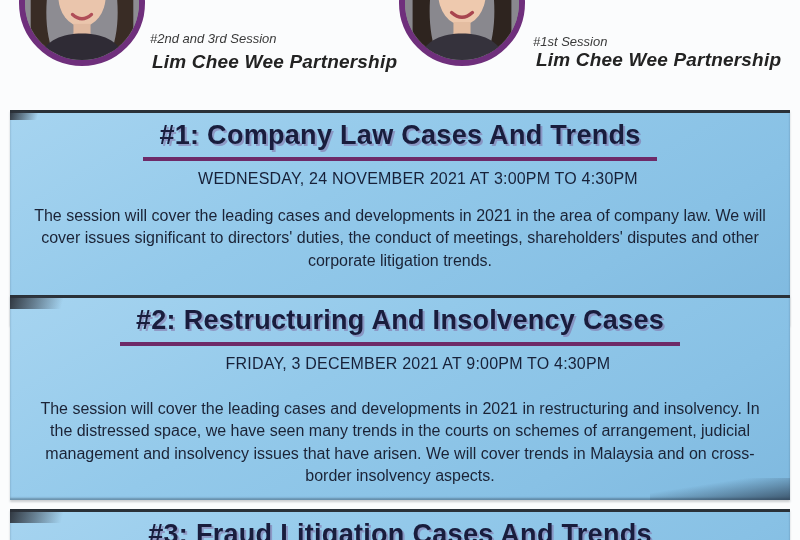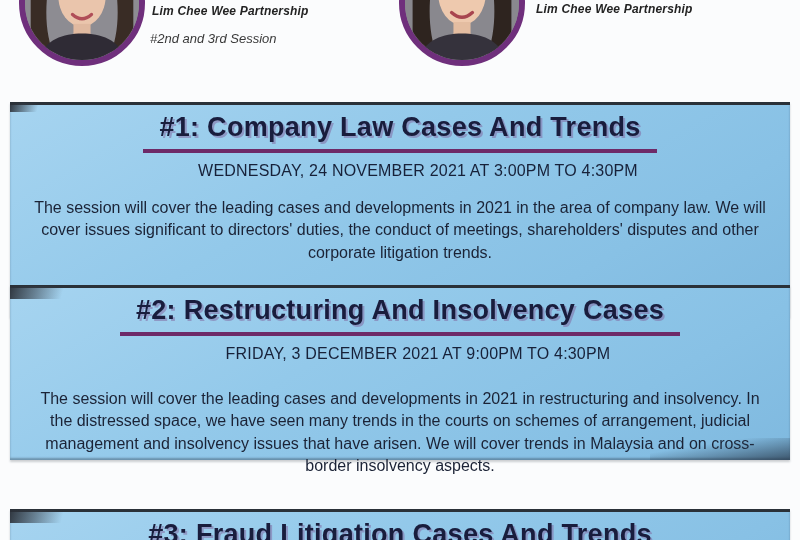--- a/index.html
+++ b/index.html
@@ -11,39 +11,39 @@
   
   .avatar{
     position:absolute;width:126px;height:126px;box-sizing:border-box;
     border:6px solid #6f2f7c;border-radius:50%;overflow:hidden;
     background:#8d8c92;top:-60px;
   }
   .avatar svg{display:block;width:100%;height:100%;}
   .avatar-left{left:19px;}
   .avatar-right{left:399px;}
   .speaker-firm{
-    position:absolute;font-style:italic;font-weight:bold;font-size:12px;
-    color:#232323;letter-spacing:0.2px;white-space:nowrap;
+    position:absolute;font-style:italic;font-weight:bold;font-size:19px;
+    color:#232323;letter-spacing:0.2px;white-space:nowrap;margin-top:47px;
   }
   .firm-left{left:152px;top:4px;}
   .firm-right{left:536px;top:2px;}
   .speaker-session{
     position:absolute;font-style:italic;font-size:13px;color:#3a3a3a;white-space:nowrap;
   }
   .session-left{left:150px;top:31px;}
   .session-right{left:533px;top:34px;}
   
   .note{
     position:absolute;left:10px;width:780px;box-sizing:border-box;
     background:linear-gradient(150deg,#a6d4f0 0%,#93c9ea 40%,#88c1e5 75%,#7fb9df 100%);
     border-top:3px solid #2a3138;
     box-shadow:inset 0 -2px 2px rgba(30,40,55,0.35), 0 2px 2px rgba(60,70,80,0.25);
   }
-  .note-1{top:102px;height:215px;}
-  .note-2{top:285px;height:175px;}
+  .note-1{top:110px;height:215px;}
+  .note-2{top:295px;height:205px;}
   .note-3{top:509px;height:150px;}
   .curl-tl{
     position:absolute;top:-2px;left:0;width:72px;height:13px;
     background:linear-gradient(105deg,rgba(42,47,55,0.95) 0%,rgba(52,60,70,0.55) 35%,rgba(52,60,70,0) 72%);
     pointer-events:none;
   }
   .curl-tl-small{width:38px;height:9px;}
   .curl-br{
     position:absolute;bottom:0;right:0;width:140px;height:22px;
     background:linear-gradient(to left top,rgba(48,68,88,0.85) 0%,rgba(48,68,88,0.35) 38%,rgba(48,68,88,0) 66%);
@@ -93,20 +93,21 @@
       <path d="M36,0 C24,46 22,86 34,116 L8,116 L8,0 Z" fill="#2e241f"></path>
       <path d="M84,0 C96,46 98,86 86,116 L112,116 L112,0 Z" fill="#2e241f"></path>
       <rect x="20" y="0" width="80" height="24" fill="#2e241f"></rect>
       <ellipse cx="60" cy="50" rx="25" ry="33" fill="#eec9ae"></ellipse>
       <path d="M49,70 Q60,80 71,70" stroke="#a8454f" stroke-width="3.5" fill="none" stroke-linecap="round"></path>
       <rect x="51" y="80" width="18" height="17" fill="#e4bda1"></rect>
       <path d="M12,120 C22,98 40,92 60,92 C80,92 98,98 108,120 Z" fill="#35323c"></path>
     </svg>
   </div>
   <div class="speaker-firm firm-right">Lim Chee Wee Partnership</div>
+  <div class="speaker-session session-right">#1st Session</div>
 
   <div class="note note-1">
     <div class="curl-tl curl-tl-small"></div>
     <div class="note-title-row">
       <span class="note-title">#1: Company Law Cases And Trends</span>
     </div>
     <div class="note-date">WEDNESDAY, 24 NOVEMBER 2021 AT 3:00PM TO 4:30PM</div>
     <div class="note-desc desc-1">The session will cover the leading cases and developments in 2021 in the area of company law. We will cover issues significant to directors' duties, the conduct of meetings, shareholders' disputes and other corporate litigation trends.</div>
     <div class="curl-br"></div>
   </div>

